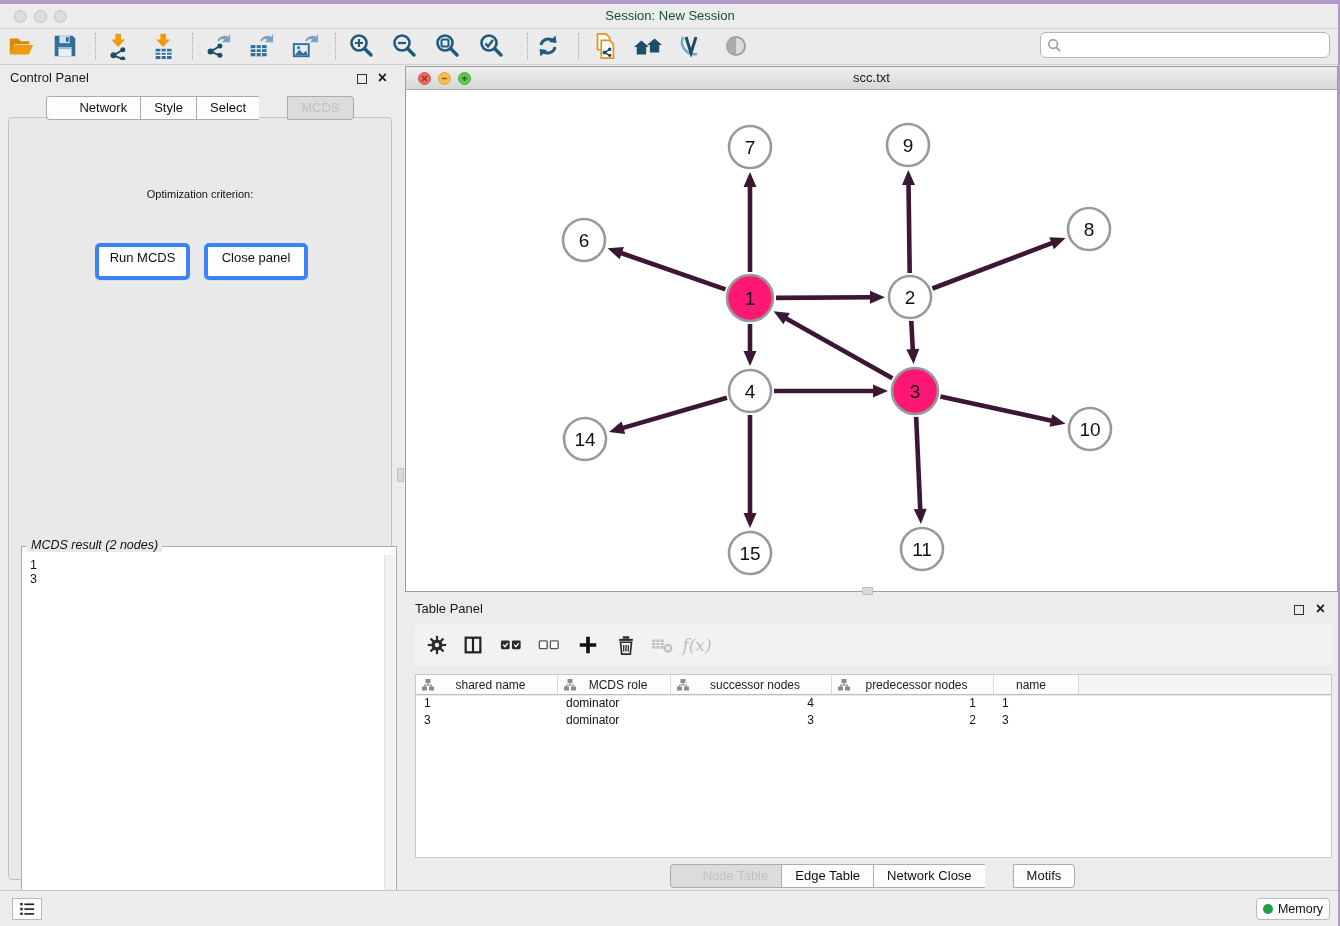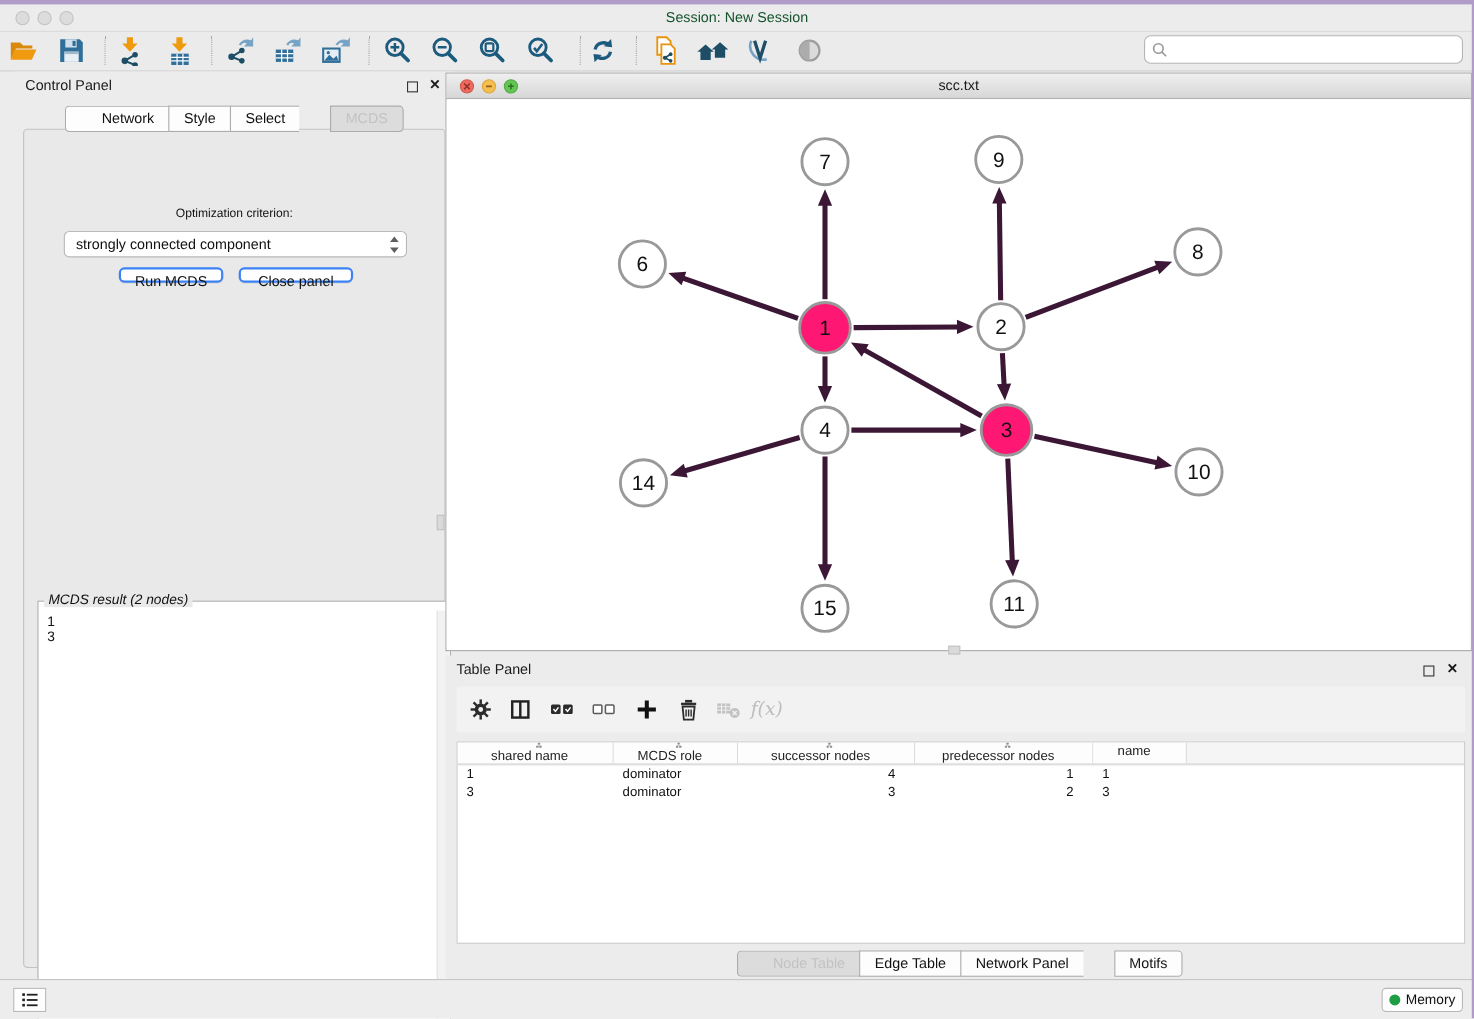--- a/index.html
+++ b/index.html
@@ -15,34 +15,34 @@
   .win-title { width:100%; text-align:center; line-height:24px; font-size:13px; color:#14532d; }
 
   
   .toolbar { left:0; top:29px; width:1340px; height:36px; background:#EBEBEB; border-bottom:1px solid #CFCFCF; }
   .tbtn { position:absolute; top:2px; width:30px; height:30px; display:flex; align-items:center; justify-content:center; }
   .tsep { position:absolute; top:4px; height:26px; border-left:1px dotted #A8A8A8; }
   .searchbox { position:absolute; left:1040px; top:3px; width:290px; height:26px; background:#fff; border:1px solid #B5B5B5; border-radius:6px; display:flex; align-items:center; padding:0 6px; }
   .searchbox input { border:none; outline:none; flex:1; font-size:13px; background:transparent; margin-left:4px; }
 
   
-  .control-panel { left:13px; top:65px; width:400px; height:825px; background:#ECECEC; }
+  .control-panel { left:0; top:65px; width:400px; height:825px; background:#ECECEC; }
   .panel-title { position:absolute; left:10px; top:5px; font-size:13px; color:#1A1A1A; }
   .float-btn { position:absolute; width:10px; height:10px; border:1.4px solid #333; top:9px; }
   .close-btn { position:absolute; top:3px; font-size:16px; font-weight:bold; color:#1A1A1A; line-height:20px; }
   .tabstrip { position:absolute; left:0; right:0; text-align:center; z-index:3; }
   .tab { display:inline-block; padding:3px 13px 4px; font-size:13px; background:#FDFDFD; border:1px solid #ACACAC; border-right:none; color:#111; vertical-align:top; }
   .tab:first-child { border-radius:4px 0 0 4px;padding-left:32px; }
   .tab:last-child  { border-radius:0 4px 4px 0; border-right:1px solid #ACACAC;margin-left:28px; }
   .tab.active { background:#DCDCDC; color:#C2C2C2; }
   .cp-box { position:absolute; left:8px; right:8px; top:52px; bottom:10px; background:#E9E9E9; border:1px solid #C2C2C2; border-radius:4px; }
   .opt-label { position:absolute; left:0; right:0; top:70px; text-align:center; font-size:11px; color:#111; }
   .dropdown { position:absolute; left:36px; top:92px; width:312px; height:24px; background:#fff; border:1px solid #B9B9B9; border-radius:5px; font-size:13px; line-height:22px; padding-left:10px; color:#111; }
   .dd-stepper { position:absolute; right:5px; top:3px; }
-  .btn { position:absolute; height:14px; background:#FEFEFE; border:2px solid #3b82f6; border-radius:5px; font-size:13px; color:#111; text-align:center; line-height:21px; box-shadow:0 1px 0 rgba(0,0,0,0.06); }
+  .btn { position:absolute; height:37px; background:#FEFEFE; border:4px solid #3b82f6; border-radius:5px; font-size:13px; color:#111; text-align:center; line-height:21px; box-shadow:0 1px 0 rgba(0,0,0,0.06); }
   .fieldset { position:absolute; left:12px; top:428px; width:376px; height:382px; border:1px solid #ABABAB; background:#fff; }
   .legend { position:absolute; top:-9px; left:5px; background:#E9E9E9; padding:0 4px; font-size:12.5px; color:#111;font-style:italic; }
   .result-text { position:absolute; left:2px; top:8px; right:13px; bottom:2px; font-size:12.5px; color:#111; white-space:pre; padding:3px 6px; overflow:hidden; }
   .result-scroll { position:absolute; right:1px; top:8px; bottom:1px; width:11px; background:#F2F2F2; border-left:1px solid #E2E2E2; }
 
   
   .network-window { left:405px; top:66px; width:933px; height:526px; background:#fff; border:1px solid #9E9E9E; }
   .nw-titlebar { position:absolute; left:0; top:0; right:0; height:23px; background:linear-gradient(#EFEFEF,#D7D7D7); border-bottom:1px solid #AFAFAF; }
   .mac-dot { position:absolute; top:5px; width:13px; height:13px; border-radius:50%; display:flex; align-items:center; justify-content:center; }
   .nw-title { width:100%; text-align:center; font-size:13px; color:#1A1A1A; line-height:22px; }
@@ -51,21 +51,21 @@
   .v-grip { left:397px; top:468px; width:7px; height:14px; background:#DADADA; border:1px solid #C2C2C2; }
   .h-grip { left:862px; top:587px; width:11px; height:8px; background:#DADADA; border:1px solid #C2C2C2; }
 
   
   .table-panel { left:405px; top:596px; width:935px; height:294px; background:#ECECEC; }
   .tp-toolbar { position:absolute; left:10px; top:28px; width:917px; height:42px; background:#F2F2F2; border-radius:3px; }
   .tp-ic { position:absolute; top:5px; width:32px; height:32px; display:flex; align-items:center; justify-content:center; }
   .fx { font-family:"DejaVu Serif", serif; font-style:italic; font-size:17px; color:#BDBDBD; }
   .tp-table { position:absolute; left:10px; top:78px; width:917px; height:184px; background:#fff; border:1px solid #C9C9C9; overflow:hidden; }
   .thead { display:flex; height:20px; border-bottom:1px solid #BDBDBD; box-shadow:0 1px 0 #EAEAEA; }
-  .th { display:flex; align-items:center; border-right:1px solid #D9D9D9; font-size:12px; color:#222; background:#FDFDFD;flex-direction:column; }
+  .th { display:flex; align-items:center; border-right:1px solid #D9D9D9; font-size:12px; color:#222; background:#FDFDFD; }
   .th .lbl { flex:1; text-align:center; padding-right:10px; }
   .th svg { margin-left:6px; }
   .th-fill { flex:1; background:#F5F5F5; }
   .trow { display:flex; height:16.5px; font-size:12px; color:#111; }
   .td { overflow:hidden; white-space:nowrap; }
 
   .tp-tabs { position:absolute; left:0; right:0; top:268px; text-align:center; }
 
   
   .status-bar { left:0; top:890px; width:1340px; height:36px; background:#EDEDED; border-top:1px solid #C6C6C6; }
@@ -232,29 +232,20 @@
   </div>
 </div>
 
 <div class="abs control-panel">
   <div class="panel-title">Control Panel</div>
   <div class="float-btn" style="right:33px"></div>
   <div class="close-btn" style="right:13px">×</div>
   <div class="tabstrip" style="top:31px" id="cp-tabs"><span class="tab">Network</span><span class="tab">Style</span><span class="tab">Select</span><span class="tab active">MCDS</span></div>
   <div class="cp-box">
     <div class="opt-label">Optimization criterion:</div>
-    <div class="dropdown">
-      <span>strongly connected component</span>
-      <span class="dd-stepper">
-        <svg width="11" height="17" viewBox="0 0 11 17">
-            <path d="M5.5 1 l4 5 h-8 Z" fill="#5E5E5E"></path>
-            <path d="M5.5 16 l-4-5 h8 Z" fill="#5E5E5E"></path>
-          </svg>
-      </span>
-    </div>
     <div class="btn" style="left:86px; top:125px; width:95px">Run MCDS</div>
     <div class="btn" style="left:195px; top:125px; width:104px">Close panel</div>
     <div class="fieldset">
       <span class="legend">MCDS result (2 nodes)</span>
       <div class="result-text" id="mcds-result">1
 3</div>
       <div class="result-scroll"></div>
     </div>
   </div>
 </div>
@@ -494,21 +485,21 @@
         <div class="trow">
           <div class="td" style="width: 142px; text-align: left; padding: 1px 0px 0px 8px;">3</div>
           <div class="td" style="width: 113px; text-align: left; padding: 1px 0px 0px 8px;">dominator</div>
           <div class="td" style="width: 161px; text-align: right; padding: 1px 18px 0px 0px;">3</div>
           <div class="td" style="width: 162px; text-align: right; padding: 1px 18px 0px 0px;">2</div>
           <div class="td" style="width: 85px; text-align: left; padding: 1px 0px 0px 8px;">3</div>
         </div>
       </div>
   </div>
 
-  <div class="tp-tabs" id="tp-tabs"><span class="tab active">Node Table</span><span class="tab">Edge Table</span><span class="tab">Network Panel</span><span class="tab">Motifs</span></div>
+  <div class="tp-tabs" id="tp-tabs"><span class="tab active">Node Table</span><span class="tab">Edge Table</span><span class="tab">Network Close</span><span class="tab">Motifs</span></div>
 </div>
 
 <div class="abs status-bar">
   <div class="sq-btn">
     <svg width="18" height="16" viewBox="0 0 24 20">
         <g fill="#222">
           <rect x="3" y="2" width="3.2" height="3.2"></rect>
           <rect x="8.5" y="2.6" width="13" height="2.2"></rect>
           <rect x="3" y="8.4" width="3.2" height="3.2"></rect>
           <rect x="8.5" y="9" width="13" height="2.2"></rect>

